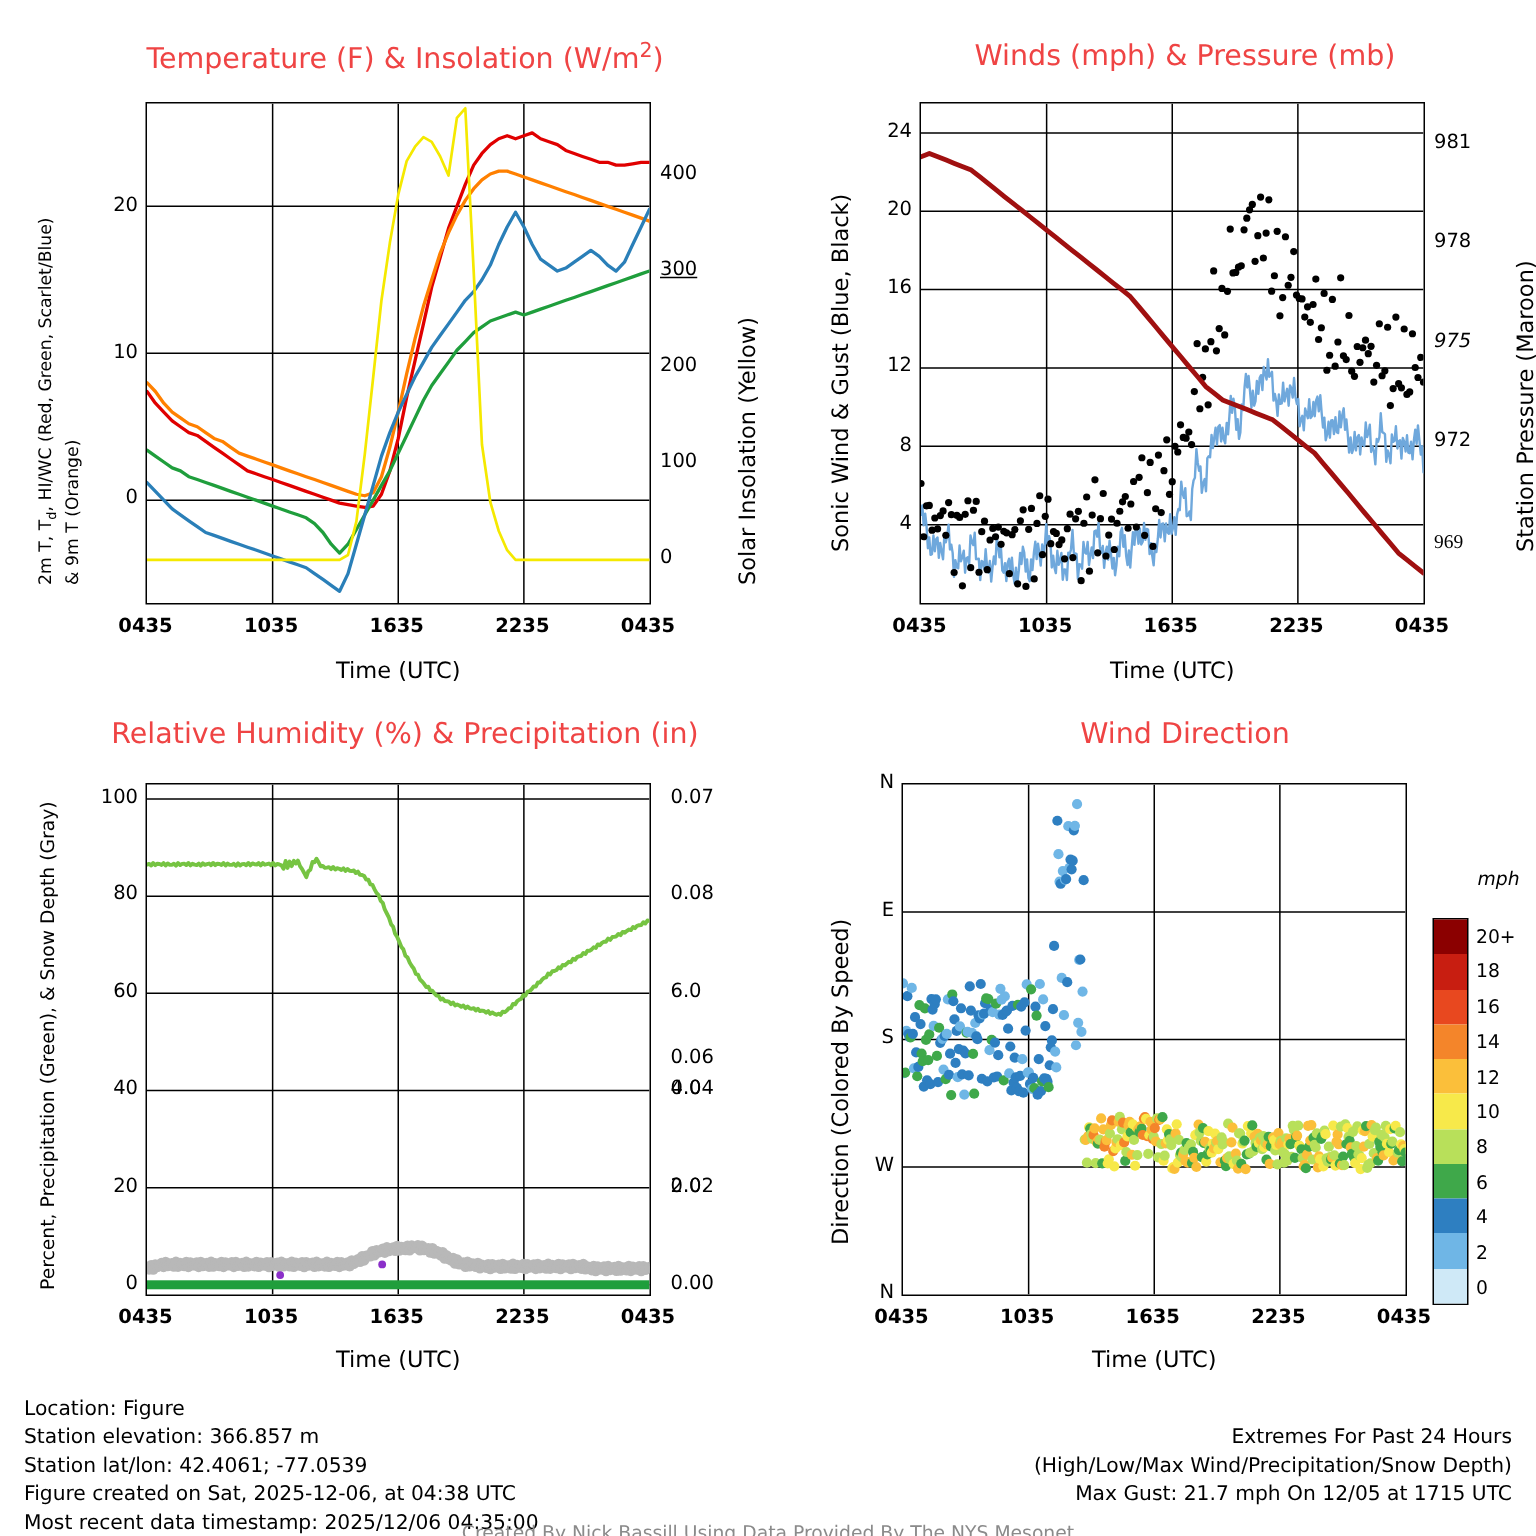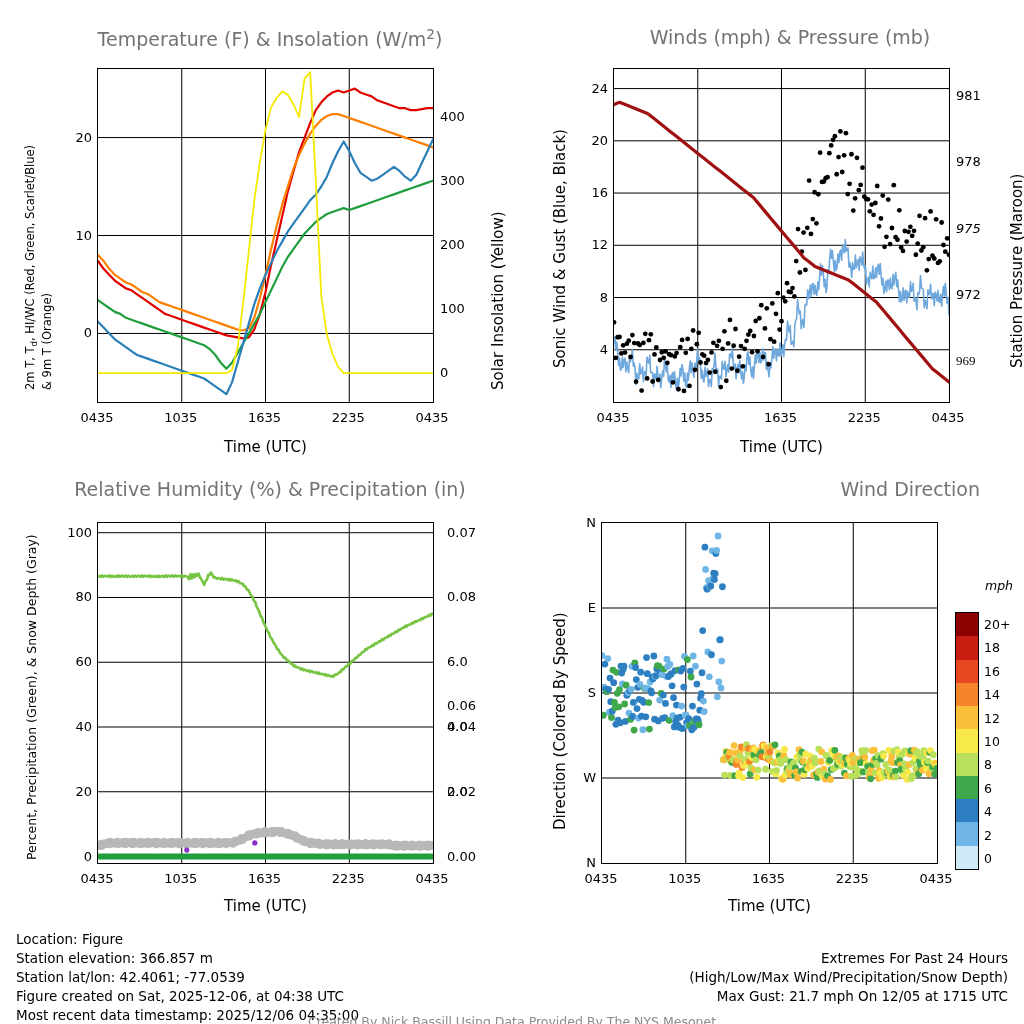--- a/index.html
+++ b/index.html
@@ -8,21 +8,21 @@
     background:#ffffff;
     font-family:"DejaVu Sans", sans-serif;
     color:#000;
     position:relative;
     overflow:hidden;
   }
   .ptitle{
     position:absolute;
     text-align:center;
     font-size:19px;
-    color:#737373;
+    color:#ef4444;
     white-space:nowrap;
   }
   .axis-label{
     position:absolute;
     font-size:13px;
     white-space:nowrap;
   }
   .axis-label.rot{
     transform-origin:0 0;
     transform:rotate(-90deg);
@@ -38,20 +38,21 @@
     border:1px solid #000;
     box-sizing:border-box;
     overflow:hidden;
     background:#fff;
   }
   .tickx{
     position:absolute;
     font-size:13px;
     transform:translateX(-50%);
     white-space:nowrap;
+    font-weight:bold;
   }
   .ticky{
     position:absolute;
     font-size:13px;
     transform:translateY(-50%);
     white-space:nowrap;
   }
   .footer-left{
     position:absolute;
     font-size:13.5px;
@@ -595,21 +596,21 @@
       <circle cx="335" cy="321.7236211587478" r="3.6" fill="#b8b8b8"></circle>
       <rect x="0" y="330.5238095238095" width="335" height="6" fill="#1f9e3c"></rect>
       <circle cx="88.775" cy="327.04761904761904" r="2.6" fill="#8b2fc9"></circle>
       <circle cx="156.78" cy="319.9238095238095" r="2.6" fill="#8b2fc9"></circle>
       <polyline points="0.0,53.4 1.4,52.9 2.8,54.0 4.1,52.4 5.5,53.8 6.9,52.8 8.3,53.0 9.7,53.6 11.0,52.4 12.4,54.0 13.8,52.6 15.2,53.6 16.5,53.6 17.9,52.8 19.3,54.1 20.7,52.4 22.1,53.7 23.4,52.9 24.8,52.8 26.2,53.7 27.6,52.3 29.0,53.9 30.3,52.8 31.7,53.4 33.1,53.7 34.5,52.7 35.8,54.1 37.2,52.5 38.6,53.6 40.0,53.1 41.4,52.7 42.7,53.8 44.1,52.3 45.5,53.8 46.9,52.8 48.3,53.0 49.6,53.6 51.0,52.4 52.4,54.0 53.8,52.7 55.1,53.6 56.5,53.6 57.9,52.9 59.3,54.2 60.7,52.6 62.0,54.0 63.4,53.1 64.8,53.0 66.2,53.8 67.6,52.3 68.9,53.9 70.3,52.6 71.7,53.2 73.1,53.4 74.4,52.4 75.8,53.9 77.2,52.4 78.6,53.5 80.0,53.1 81.3,52.7 82.7,53.8 84.1,52.3 85.5,53.9 86.9,52.9 88.2,53.3 89.6,53.9 91.0,56.2 92.4,51.0 93.7,55.6 95.1,51.4 96.5,54.4 97.9,50.9 99.3,52.7 100.6,50.7 102.0,54.4 103.4,56.4 104.8,59.0 106.2,61.8 107.5,57.9 108.9,56.8 110.3,51.7 111.7,51.8 113.0,49.5 114.4,51.9 115.8,54.6 117.2,54.3 118.6,55.6 119.9,55.4 121.3,55.1 122.7,56.4 124.1,55.0 125.5,56.7 126.8,55.8 128.2,56.2 129.6,57.0 131.0,55.9 132.3,57.6 133.7,56.3 135.1,57.5 136.5,57.7 137.9,57.3 139.2,59.0 140.6,58.1 142.0,60.2 143.4,60.3 144.8,61.0 146.1,63.3 147.5,63.4 148.9,66.6 150.3,66.9 151.6,69.7 153.0,72.3 154.4,73.7 155.8,77.6 157.2,78.9 158.5,83.3 159.9,86.0 161.3,88.8 162.7,93.1 164.1,94.8 165.4,99.5 166.8,101.7 168.2,104.9 169.6,108.3 170.9,109.9 172.3,114.2 173.7,115.4 175.1,118.7 176.5,121.0 177.8,122.7 179.2,126.2 180.6,126.7 182.0,130.0 183.4,131.3 184.7,132.9 186.1,135.0 187.5,134.8 188.9,137.5 190.2,137.5 191.6,139.3 193.0,140.7 194.4,140.9 195.8,143.4 197.1,142.6 198.5,144.3 199.9,144.5 201.3,144.8 202.7,146.4 204.0,145.3 205.4,147.3 206.8,146.7 208.2,147.3 209.5,148.2 210.9,147.3 212.3,149.1 213.7,148.0 215.1,149.2 216.4,149.5 217.8,149.1 219.2,150.7 220.6,149.5 222.0,151.1 223.3,150.7 224.7,151.0 226.1,152.1 227.5,151.1 228.8,152.9 230.2,152.0 231.6,152.9 233.0,153.5 234.4,152.8 235.7,153.6 237.1,151.4 238.5,151.8 239.9,150.7 241.3,149.1 242.6,149.1 244.0,146.3 245.4,146.6 246.8,144.4 248.1,143.5 249.5,142.8 250.9,140.4 252.3,140.8 253.7,138.1 255.0,137.8 256.4,136.5 257.8,134.6 259.2,134.7 260.6,132.0 261.9,132.1 263.3,130.2 264.7,128.9 266.1,128.6 267.4,126.0 268.8,126.6 270.2,124.5 271.6,124.3 273.0,123.7 274.3,121.9 275.7,122.6 277.1,120.3 278.5,120.6 279.9,119.4 281.2,118.2 282.6,118.5 284.0,116.2 285.4,116.9 286.7,115.1 288.1,114.5 289.5,114.3 290.9,112.3 292.3,113.0 293.6,110.8 295.0,110.9 296.4,110.0 297.8,108.5 299.2,109.0 300.5,106.6 301.9,107.2 303.3,105.6 304.7,104.8 306.0,104.8 307.4,102.7 308.8,103.6 310.2,101.7 311.6,101.6 312.9,101.2 314.3,99.6 315.7,100.4 317.1,98.3 318.5,98.8 319.8,97.7 321.2,96.7 322.6,97.1 324.0,95.0 325.3,95.8 326.7,94.2 328.1,93.8 329.5,93.7 330.9,91.8 332.2,92.7 333.6,90.7 335.0,90.9" fill="none" stroke="#76c442" stroke-width="2.6" stroke-linejoin="round" stroke-linecap="round"></polyline>
     </svg>
   </div>
 
 <div class="xlabel" style="left:97px;top:897px;width:337px;">Time (UTC)</div>
 
-<div class="ptitle" style="left:600px;top:478px;width:380px;text-align:right;">Wind Direction</div>
+<div class="ptitle" style="left:600px;top:478px;width:380px;">Wind Direction</div>
 
 <div class="axis-label rot" style="left:551px;top:830px;font-size:15px;">Direction (Colored By Speed)</div>
 
 <div class="plotbox" id="box-wd" style="left:601px;top:522px;width:337px;height:342px;">
     <svg width="335" height="340">
       <line x1="83.75" y1="0" x2="83.75" y2="340" stroke="#000" stroke-width="1"></line>
       <line x1="167.5" y1="0" x2="167.5" y2="340" stroke="#000" stroke-width="1"></line>
       <line x1="251.25" y1="0" x2="251.25" y2="340" stroke="#000" stroke-width="1"></line>
       <line x1="0" y1="85" x2="335" y2="85" stroke="#000" stroke-width="1"></line>
       <line x1="0" y1="170" x2="335" y2="170" stroke="#000" stroke-width="1"></line>
@@ -1125,21 +1126,21 @@
 <div class="tickx" style="left: 180.75px; top: 410px;">1035</div>
 <div class="tickx" style="left: 264.5px; top: 410px;">1635</div>
 <div class="tickx" style="left: 348.25px; top: 410px;">2235</div>
 <div class="tickx" style="left: 432px; top: 410px;">0435</div>
 <div class="ticky" style="top: 332.441px; left: auto; right: 932px;">0</div>
 <div class="ticky" style="top: 234.5px; left: auto; right: 932px;">10</div>
 <div class="ticky" style="top: 136.559px; left: auto; right: 932px;">20</div>
 <div class="ticky" style="top: 372.183px; left: 440px;">0</div>
 <div class="ticky" style="top: 308.144px; left: 440px;">100</div>
 <div class="ticky" style="top: 244.106px; left: 440px;">200</div>
-<div class="ticky" style="top: 180.067px; left: 440px;">300</div>
+<div class="ticky" style="top: 180.067px; left: 440px; text-decoration: underline;">300</div>
 <div class="ticky" style="top: 116.029px; left: 440px;">400</div>
 <div class="tickx" style="left: 613px; top: 410px;">0435</div>
 <div class="tickx" style="left: 696.75px; top: 410px;">1035</div>
 <div class="tickx" style="left: 780.5px; top: 410px;">1635</div>
 <div class="tickx" style="left: 864.25px; top: 410px;">2235</div>
 <div class="tickx" style="left: 948px; top: 410px;">0435</div>
 <div class="ticky" style="top: 348.765px; left: auto; right: 416px;">4</div>
 <div class="ticky" style="top: 296.529px; left: auto; right: 416px;">8</div>
 <div class="ticky" style="top: 244.294px; left: auto; right: 416px;">12</div>
 <div class="ticky" style="top: 192.059px; left: auto; right: 416px;">16</div>

